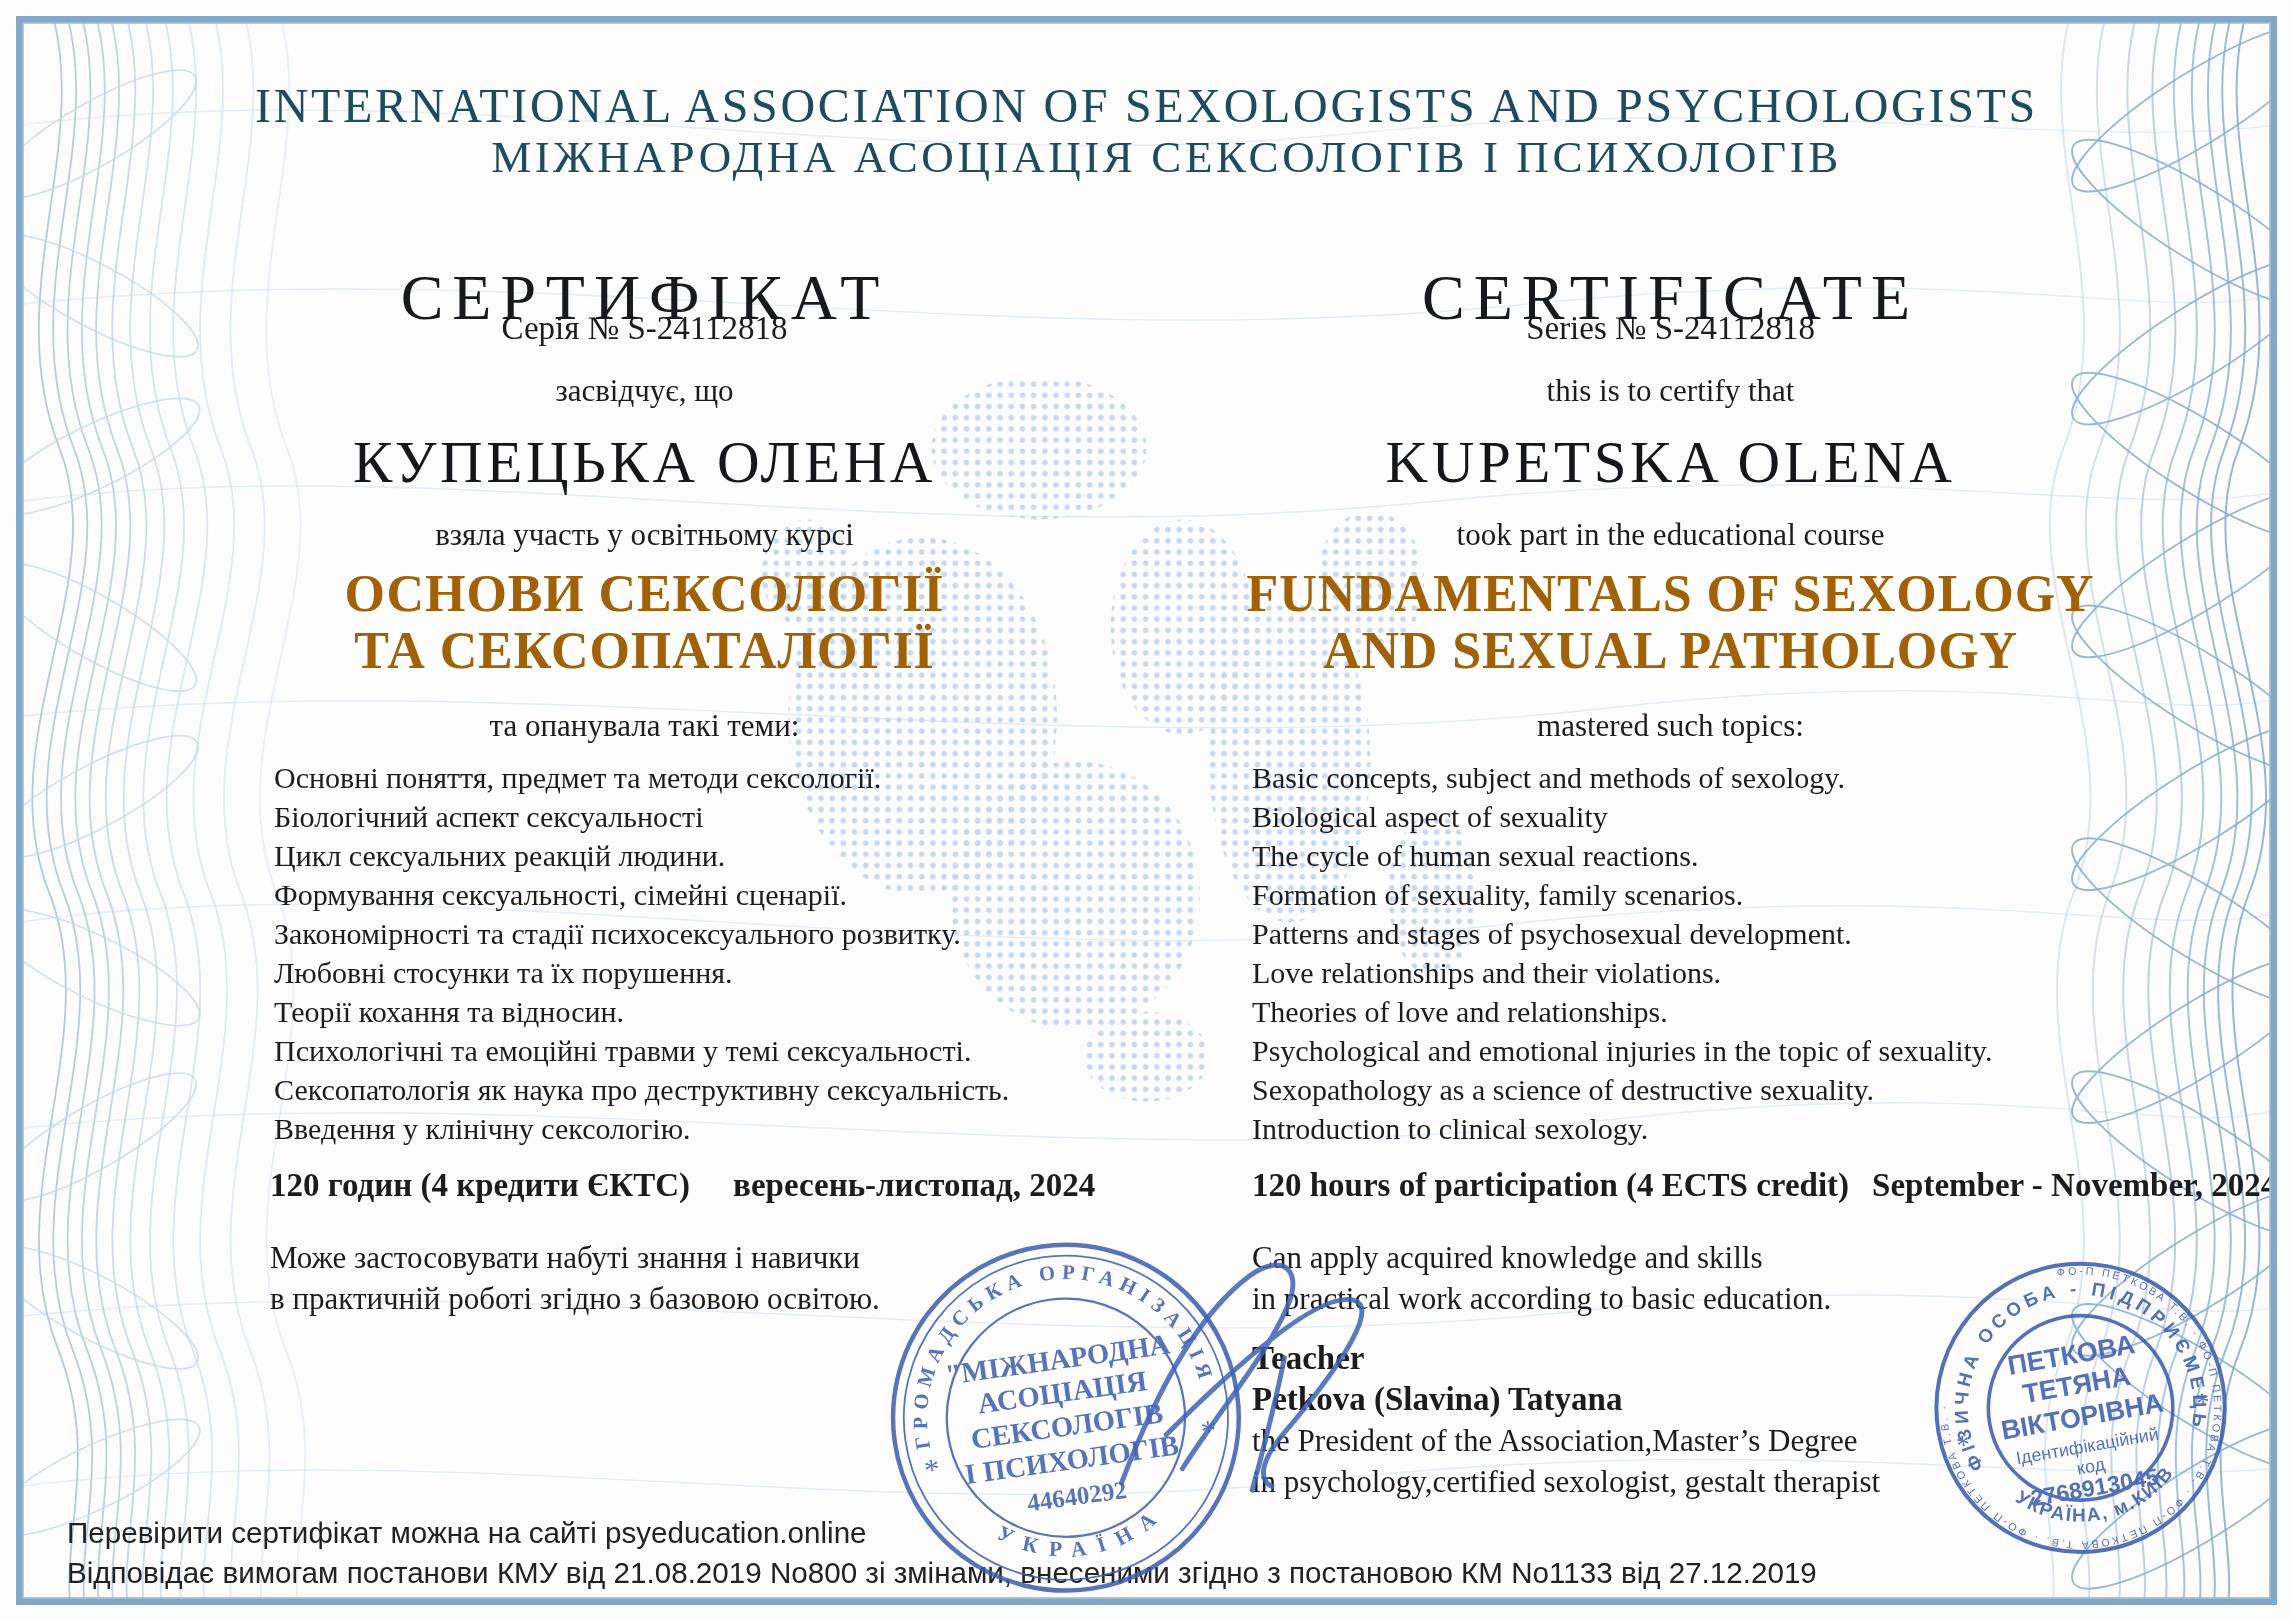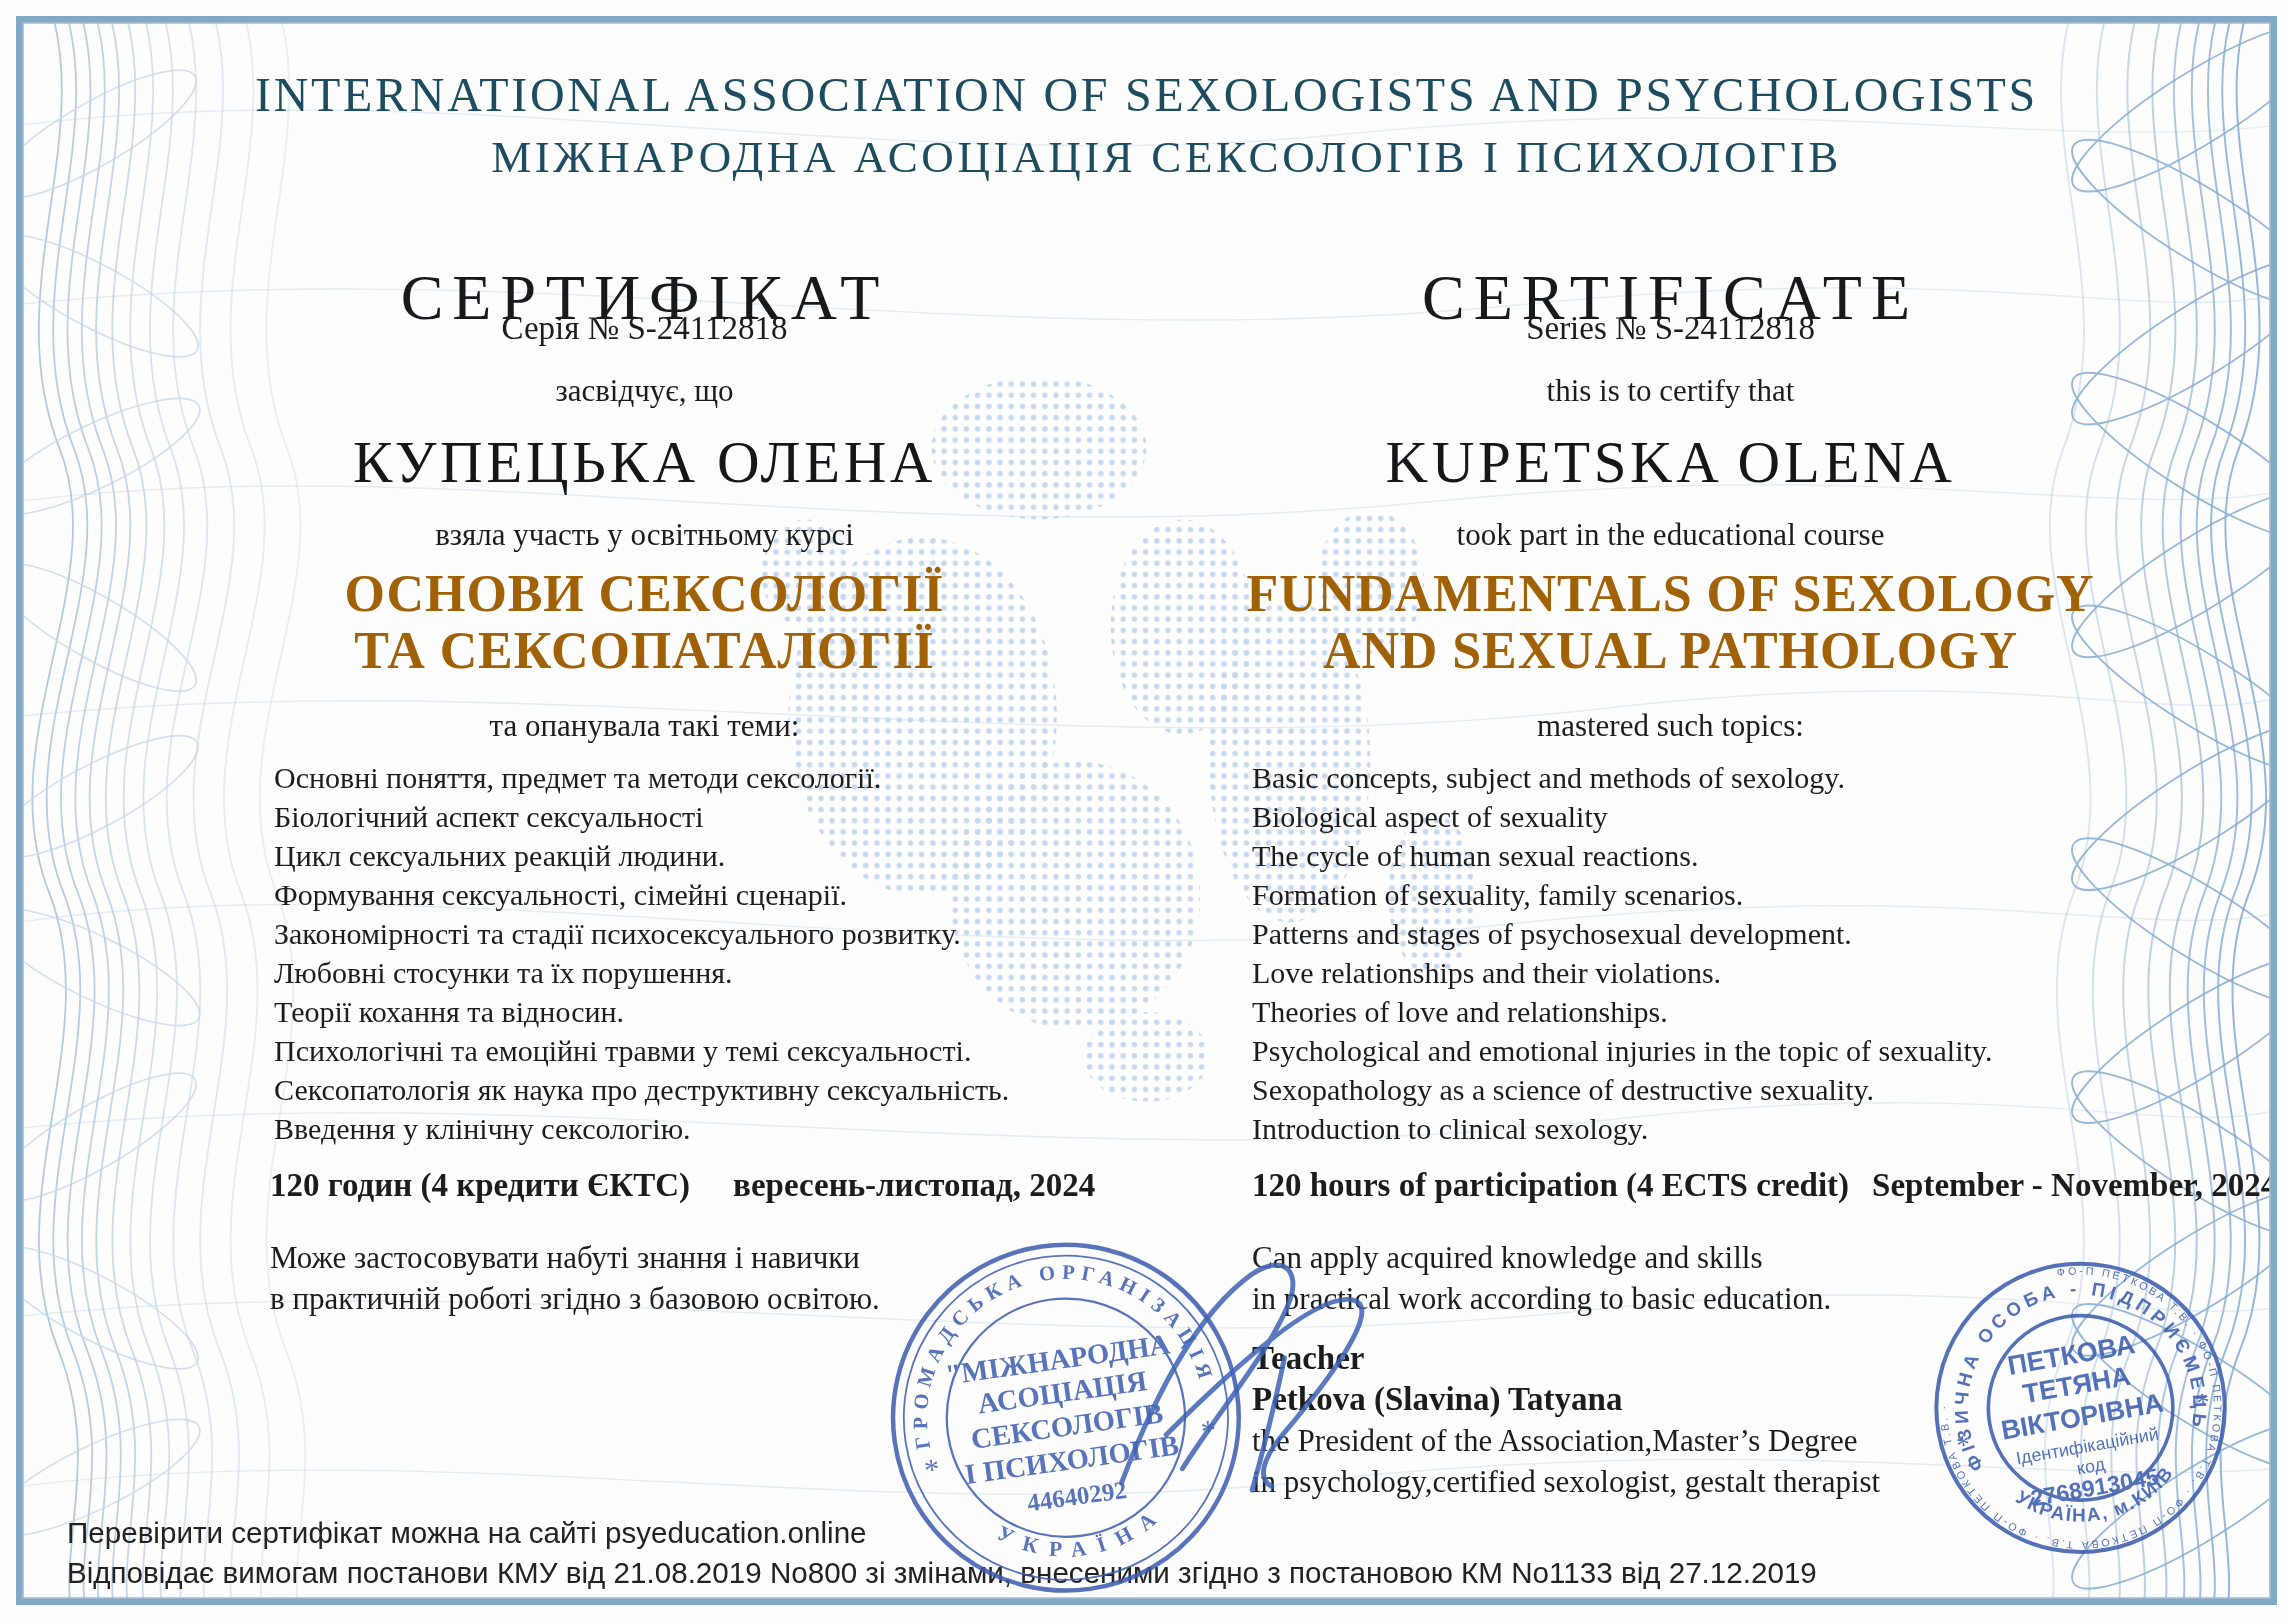--- a/index.html
+++ b/index.html
@@ -123,21 +123,21 @@
         <ellipse cx="2455" cy="1160" rx="165" ry="40" transform="rotate(-32 2455 1160)"></ellipse>
         <ellipse cx="2455" cy="1290" rx="165" ry="40" transform="rotate(32 2455 1290)"></ellipse>
         <ellipse cx="2455" cy="1420" rx="165" ry="40" transform="rotate(-32 2455 1420)"></ellipse>
         <ellipse cx="2455" cy="1550" rx="165" ry="40" transform="rotate(32 2455 1550)"></ellipse>
         <ellipse cx="2455" cy="1680" rx="165" ry="40" transform="rotate(-32 2455 1680)"></ellipse>
       </g>
     </g>
   </svg>
 
   <div class="layer textlayer">
-    <div class="hdr h1" style="top:67px">INTERNATIONAL ASSOCIATION OF SEXOLOGISTS AND PSYCHOLOGISTS</div>
+    <div class="hdr h1" style="top:78px">INTERNATIONAL ASSOCIATION OF SEXOLOGISTS AND PSYCHOLOGISTS</div>
     <div class="hdr h2" style="top:131px">МІЖНАРОДНА АСОЦІАЦІЯ СЕКСОЛОГІВ І ПСИХОЛОГІВ</div>
 
     <div class="cl doc-title" style="top:221px">СЕРТИФІКАТ</div>
     <div class="cl series" style="top:310px">Серія № S-24112818</div>
     <div class="cl line-sm" style="top:373px">засвідчує, що</div>
     <div class="cl name" style="top:428px">КУПЕЦЬКА ОЛЕНА</div>
     <div class="cl line-sm" style="top:517px">взяла участь у освітньому курсі</div>
     <div class="cl course" style="top:564px">ОСНОВИ СЕКСОЛОГІЇ</div>
     <div class="cl course" style="top:621px">ТА СЕКСОПАТАЛОГІЇ</div>
     <div class="cl topics-intro" style="top:708px">та опанувала такі теми:</div>

